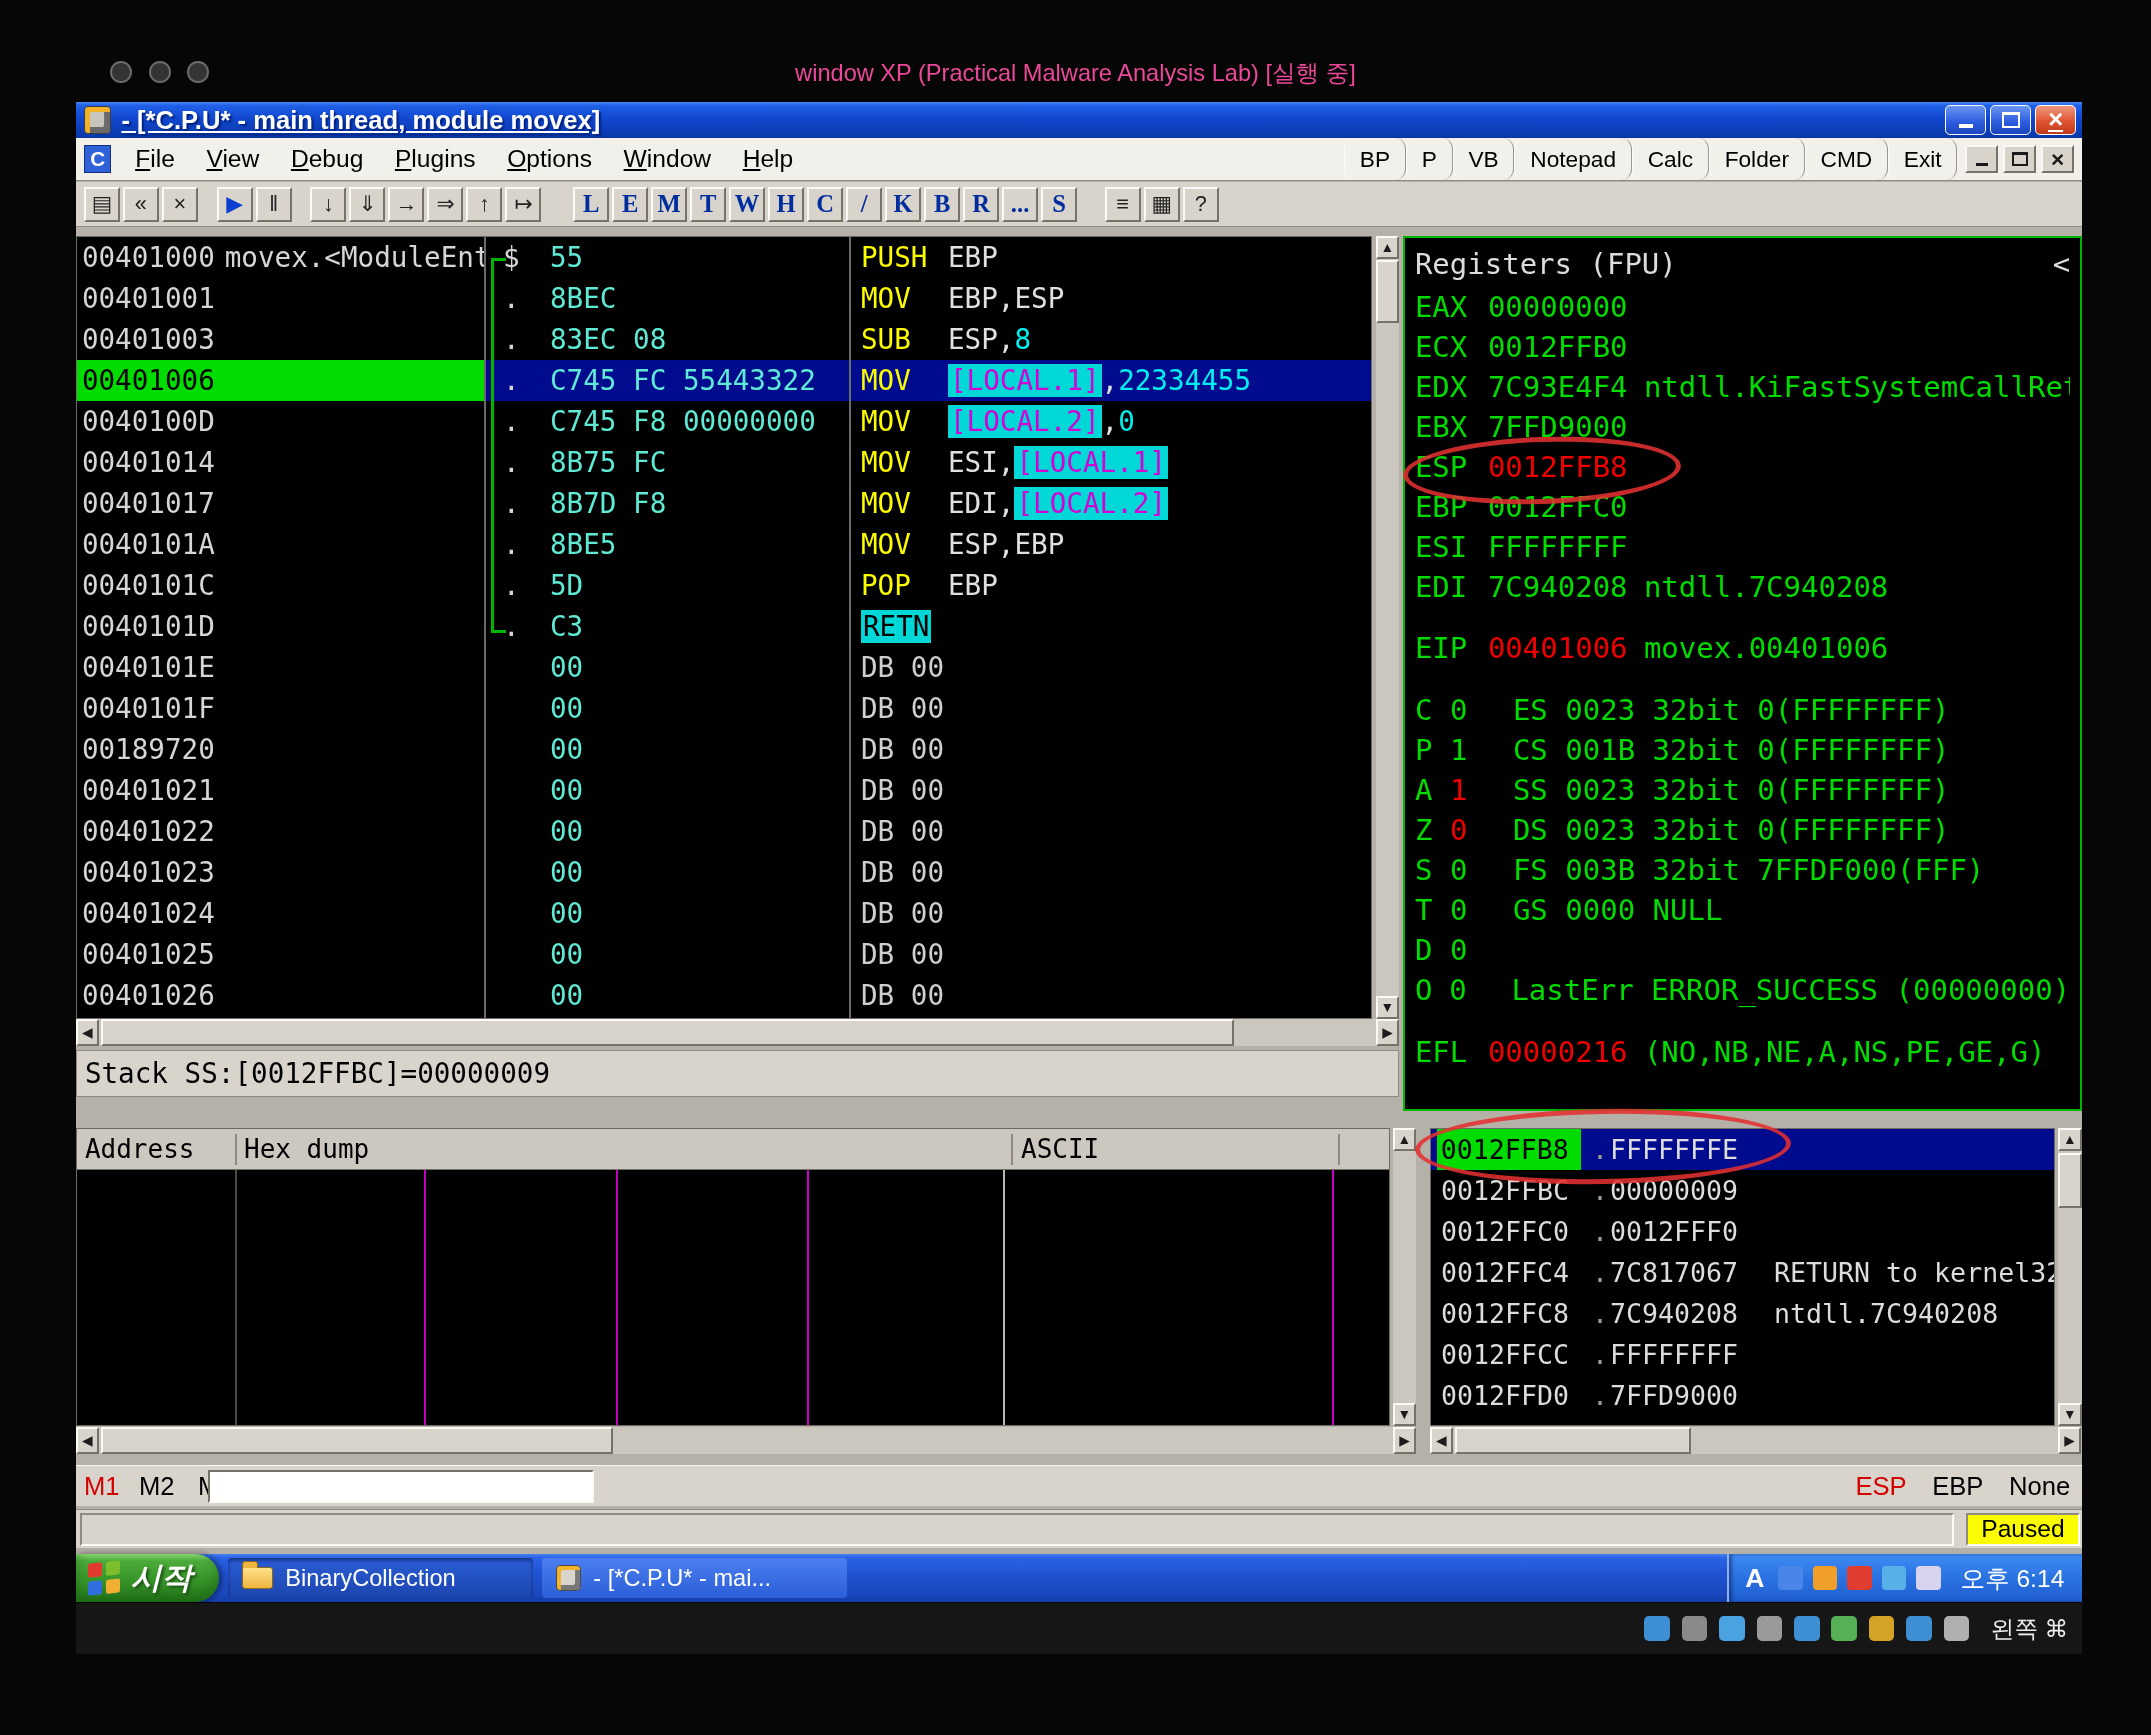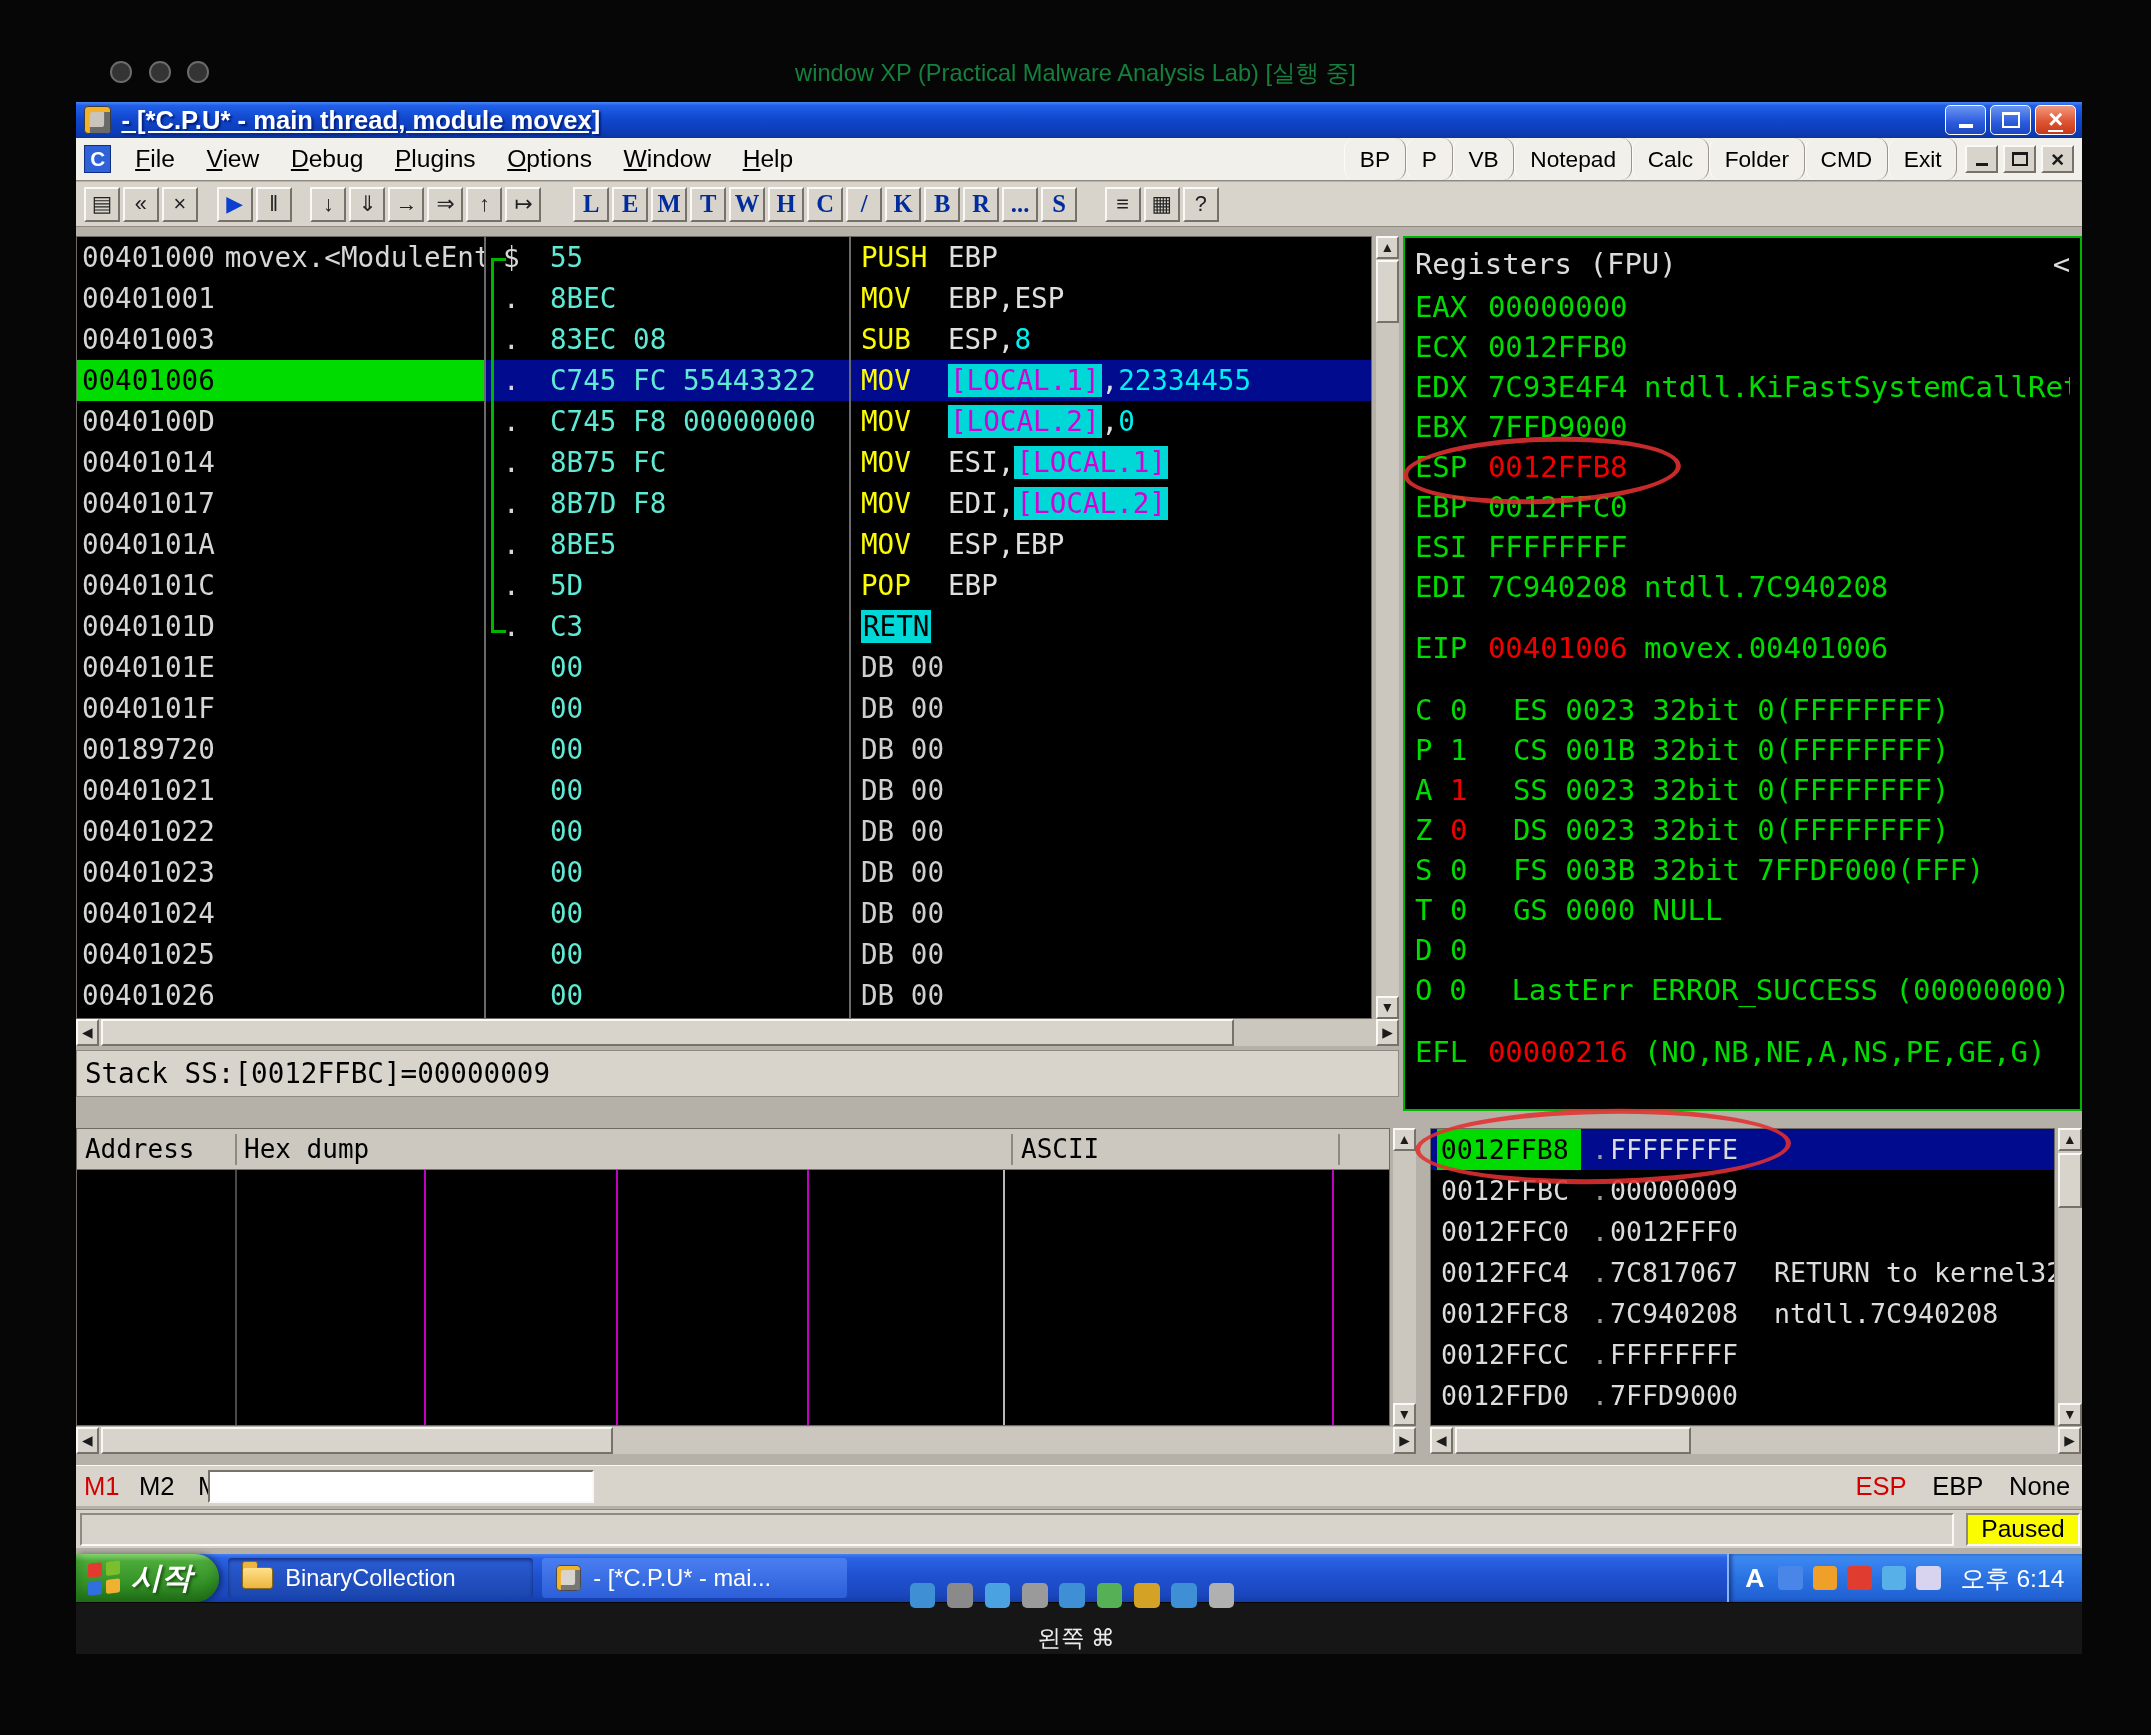--- a/index.html
+++ b/index.html
@@ -7,21 +7,21 @@
   :root{
     --annotation-red:#e23030; --selection-blue:#000b8e; --mnemonic-yellow:#fcfc00;
     --number-cyan:#00f0f0; --register-green:#00dc00; --changed-red:#f20000;
     --highlight-green:#00dc00; --local-cyan-bg:#00d8d8; --local-magenta:#d400d4;
     --paused-yellow:#fcfc00;
   }
   .screen{position:relative;width:2151px;height:1736px;background:#060606;overflow:hidden;
           font-family:"Liberation Sans",sans-serif;}
 
   
-  .mac-title{position:absolute;top:57px;left:0;right:0;text-align:center;color:#15803d;font-size:23.6px;}
+  .mac-title{position:absolute;top:57px;left:0;right:0;text-align:center;color:#ec4899;font-size:23.6px;}
   .tl{position:absolute;top:61px;width:21.7px;height:21.7px;border-radius:50%;background:#343434;border:2px solid #6b6b6b;}
 
   
   .xp{position:absolute;left:76px;top:102px;width:2006px;height:1500px;background:#b5b1a9;overflow:hidden;}
 
   
   .tbar{position:absolute;left:0;top:0;width:100%;height:36px;display:flex;align-items:center;
         background:linear-gradient(180deg,#4a86f4 0%,#2060e8 10%,#1148cf 45%,#0c3cb4 85%,#0a35a4 100%);color:#fff;text-decoration:underline;}
   .appicon{width:27.6px;height:27.6px;margin:0 9.9px 0 7.9px;background:#c9c5bd;border:1px solid #3c3c3c;border-radius:3.9px;
            box-shadow:inset 4.9px 4.9px 0 #f2b32a, inset -5.9px -5.9px 0 #6a6a6a;}
@@ -165,21 +165,21 @@
   .ime{color:#fff;font-size:26.6px;font-weight:bold;}
   .tray-icons{display:flex;gap:9.9px;}
   .ticon{width:24.6px;height:24.6px;border-radius:3.9px;}
   .ticon:nth-of-type(1){background:#4a86e8;} .ticon:nth-of-type(2){background:#f0a029;}
   .ticon:nth-of-type(3){background:#e03c30;} .ticon:nth-of-type(4){background:#58b0e8;}
   .ticon:nth-of-type(5){background:#d8d4f0;}
   .time{color:#fff;font-size:24.6px;margin-left:5.9px;white-space:nowrap;}
 
   
   .vbox{position:absolute;left:76px;top:1603px;width:2006px;height:51px;background:#161616;
-        display:flex;align-items:center;justify-content:flex-end;gap:13.8px;padding-right:13.8px;flex-direction:column;}
+        display:flex;align-items:center;justify-content:flex-end;gap:13.8px;padding-right:13.8px;}
   .vbox-icons{display:flex;gap:11.8px;}
   .vicon{width:25.6px;height:25.6px;border-radius:4.9px;}
   .vicon:nth-of-type(1){background:#3f8fd4;} .vicon:nth-of-type(2){background:#8a8a8a;}
   .vicon:nth-of-type(3){background:#4aa3e0;} .vicon:nth-of-type(4){background:#9a9a9a;}
   .vicon:nth-of-type(5){background:#3f8fd4;} .vicon:nth-of-type(6){background:#56b056;}
   .vicon:nth-of-type(7){background:#d4a326;} .vicon:nth-of-type(8){background:#3f8fd4;}
   .vicon:nth-of-type(9){background:#b0b0b0;}
   .hostkey{font-size:23.6px;color:#ececec;margin-left:7.9px;white-space:nowrap;}
 
   

